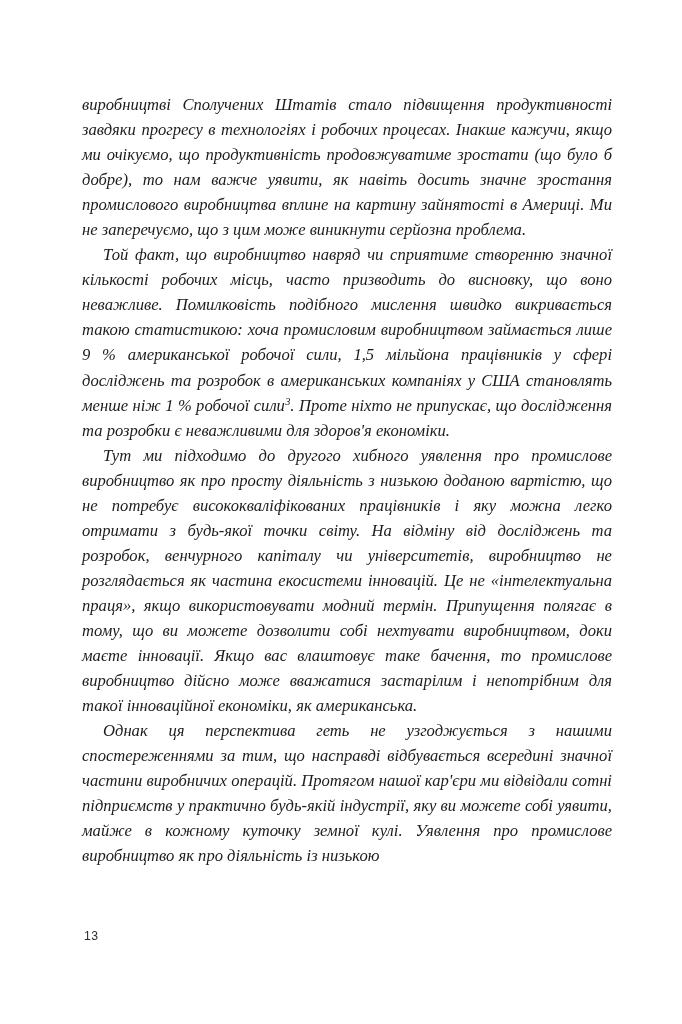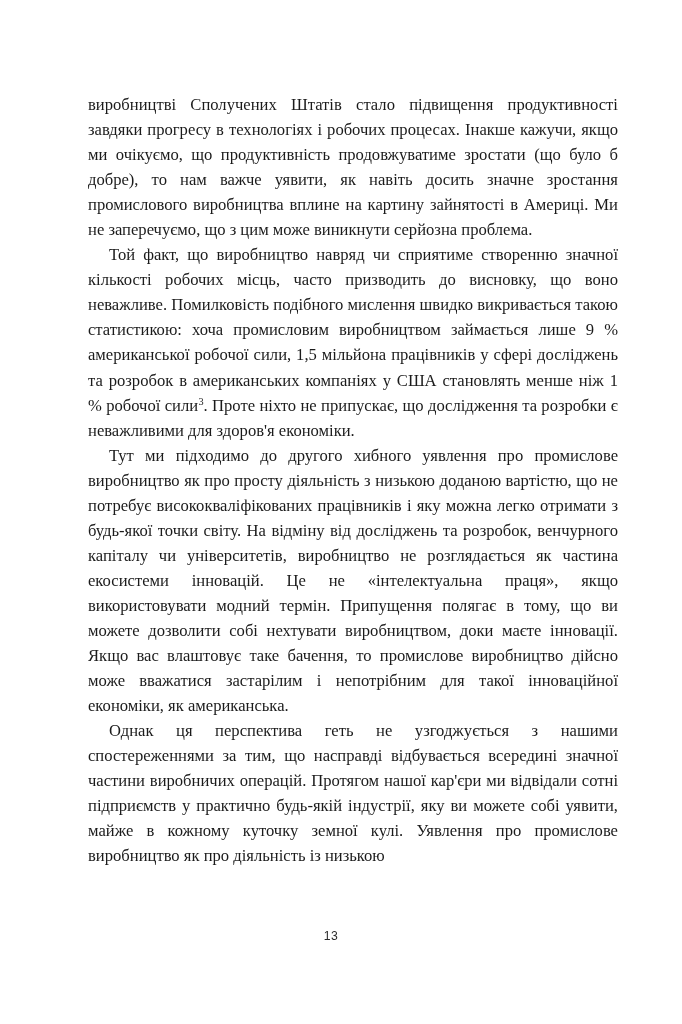--- a/index.html
+++ b/index.html
@@ -38,22 +38,23 @@
   }
   .running-head .rh-sep {
     display: inline-block;
     padding: 0 3px;
   }
 
   
   .textblock {
     position: absolute;
     top: 92px;
-    left: 88px;
+    left: 82px;
     width: 530px;
+    font-style: italic;
   }
   .para {
     margin: 0;
     font-size: 16.6px;
     line-height: 25.05px;
     text-align: justify;
     text-justify: inter-word;
     hyphens: manual;
     -webkit-hyphens: manual;
     text-indent: 0;
@@ -69,23 +70,23 @@
     font-size: 0.62em;
     vertical-align: 0.52em;
     line-height: 0;
     margin-left: 0.3px;
   }
 
   
   .folio {
     position: absolute;
     top: 929px;
-    left: 66px;
+    left: 84px;
     width: 530px;
-    text-align: center;
+    text-align: left;
     font-family: "Liberation Sans", "DejaVu Sans", sans-serif;
     font-size: 12.2px;
     letter-spacing: 0.4px;
     color: #2a2a2a;
   }
 </style>
 </head>
 <body>
 
 <div class="page">

